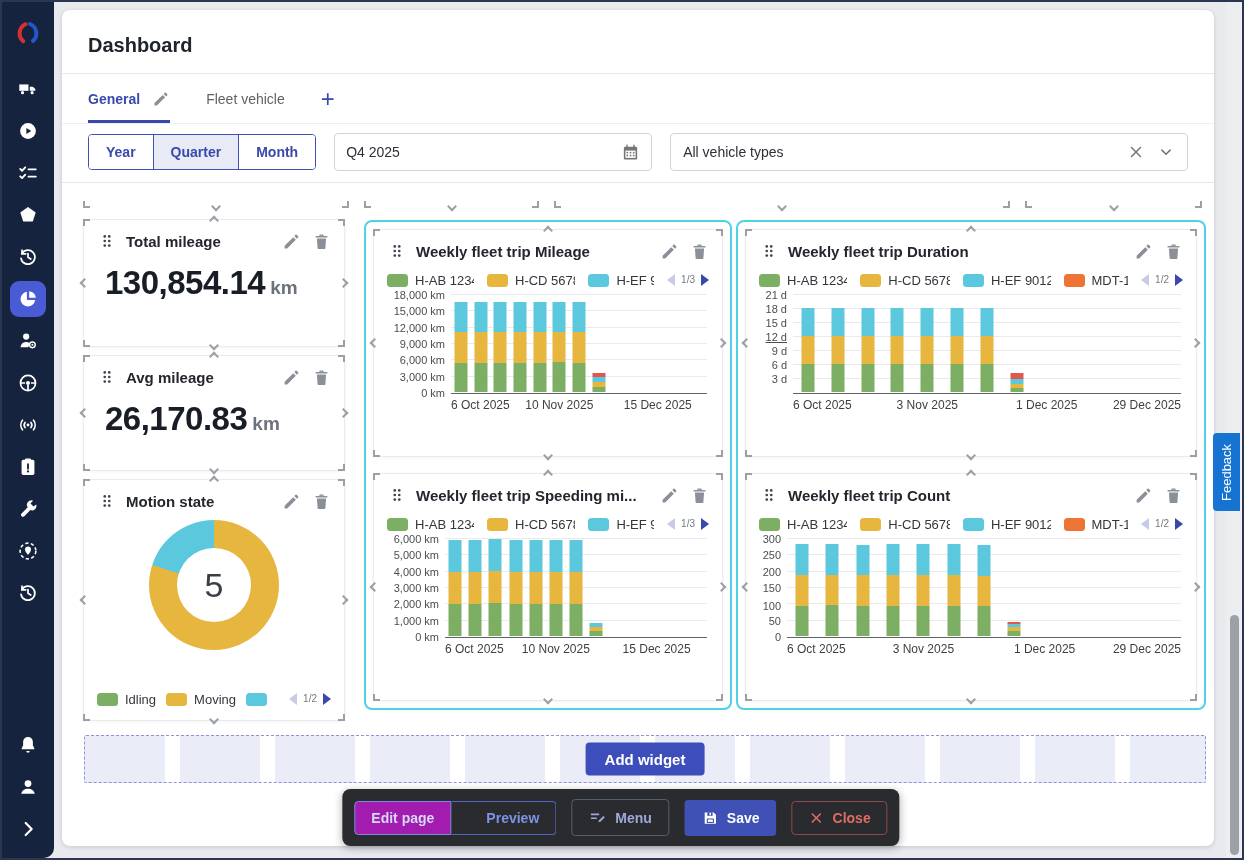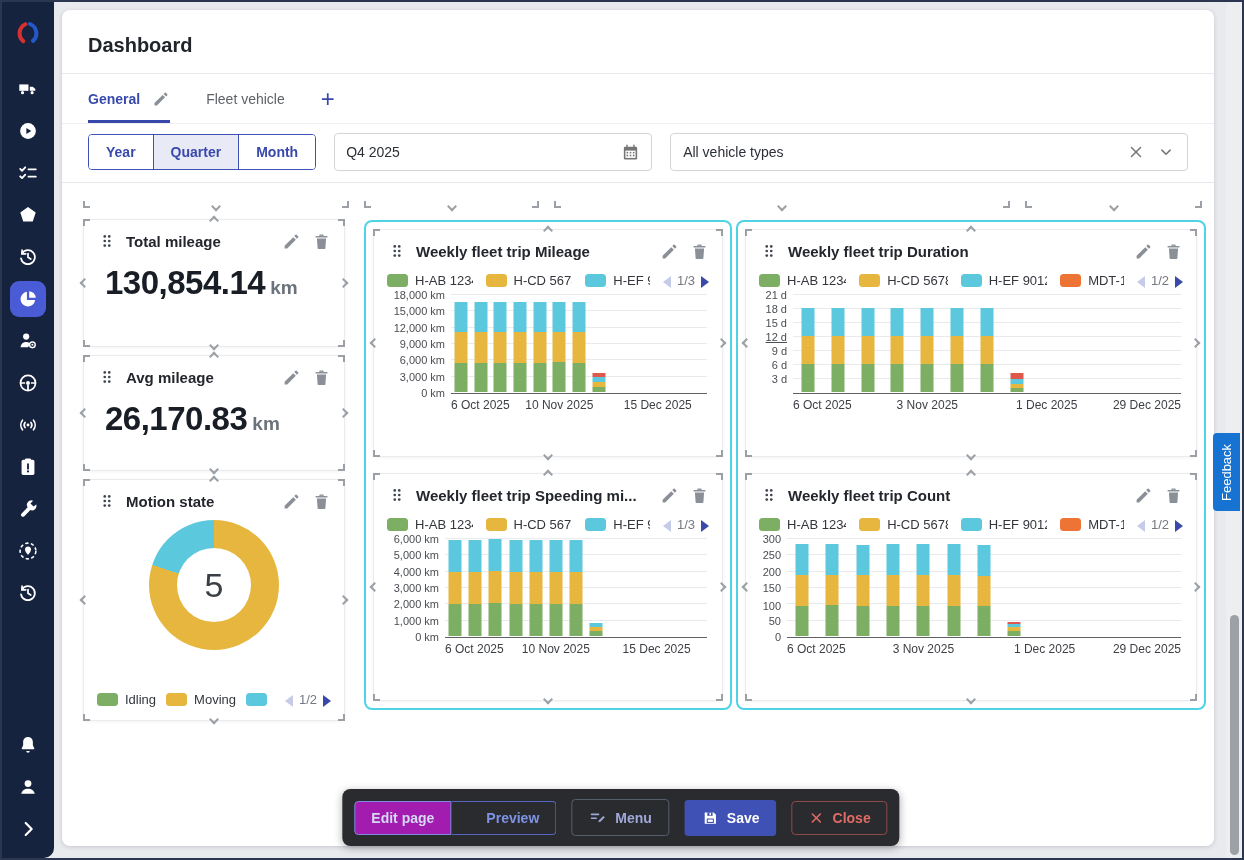--- a/index.html
+++ b/index.html
@@ -65,21 +65,21 @@
 .kpi-val .unit { font-size:19px; font-weight:700; color:#6C727B; margin-left:5px; }
 .motion { height:240px; display:flex; flex-direction:column; }
 .donut { width:130px; height:130px; border-radius:50%; margin:9px auto 0; display:grid; place-items:center; }
 .hole { width:74px; height:74px; background:#fff; border-radius:50%; display:grid; place-items:center; font-size:34px; color:#3a3f46; }
 .chartw { height:226px; }
 
 .legend-row { display:flex; align-items:center; gap:13px; margin-top:9px; min-height:20px; }
 .motion .legend-row { margin-top:auto; gap:10px; }
 .lg { display:flex; align-items:center; gap:7px; white-space:nowrap; overflow:hidden; font-size:13px; color:#33363c; }
 .sw { width:21px; height:13px; border-radius:3.5px; flex:none; }
-.pag { margin-left:auto; display:flex; align-items:flex-end; gap:6px; color:#757980; font-size:13px; flex:none; }
+.pag { margin-left:auto; display:flex; align-items:flex-start; gap:6px; color:#757980; font-size:10px; flex:none; }
 .tri { width:0; height:0; border-style:solid; cursor:pointer; }
 .tri.prev { border-width:6px 8px 6px 0; border-color:transparent #C6CBE8 transparent transparent; }
 .tri.next { border-width:6px 0 6px 8px; border-color:transparent transparent transparent #3949AB; }
 
 .chart { position:relative; margin-top:6px; }
 .yt { position:absolute; right:6px; font-size:11px; color:#4A4D52; white-space:nowrap; }
 .gl { position:absolute; left:0; right:0; height:1px; background:#E9E9EE; }
 .plot { position:absolute; top:0; border-bottom:1.5px solid #5F6368; }
 .bar { position:absolute; bottom:1px; width:13px; display:flex; flex-direction:column-reverse; transform:translateX(-50%); }
 .xl { position:absolute; font-size:12px; color:#3C3F44; white-space:nowrap; }
@@ -975,20 +975,23 @@
               <i class="ck bl"></i>
               <i class="ck br"></i>
               <i class="ar up"></i>
               <i class="ar down"></i>
               <i class="ar left"></i>
               <i class="ar right"></i>
             </div>
         </div>
       </div>
 
+      <div class="add-strip">
+        <button class="add-btn">Add widget</button>
+      </div>
     </div>
   </div>
 
   <div class="toolbar">
     <div class="tb-seg">
       <button class="tb-btn seg-a">Edit page</button>
       <button class="tb-btn seg-b">Preview</button>
     </div>
     <button class="tb-btn menu">
       <span class="icn">

